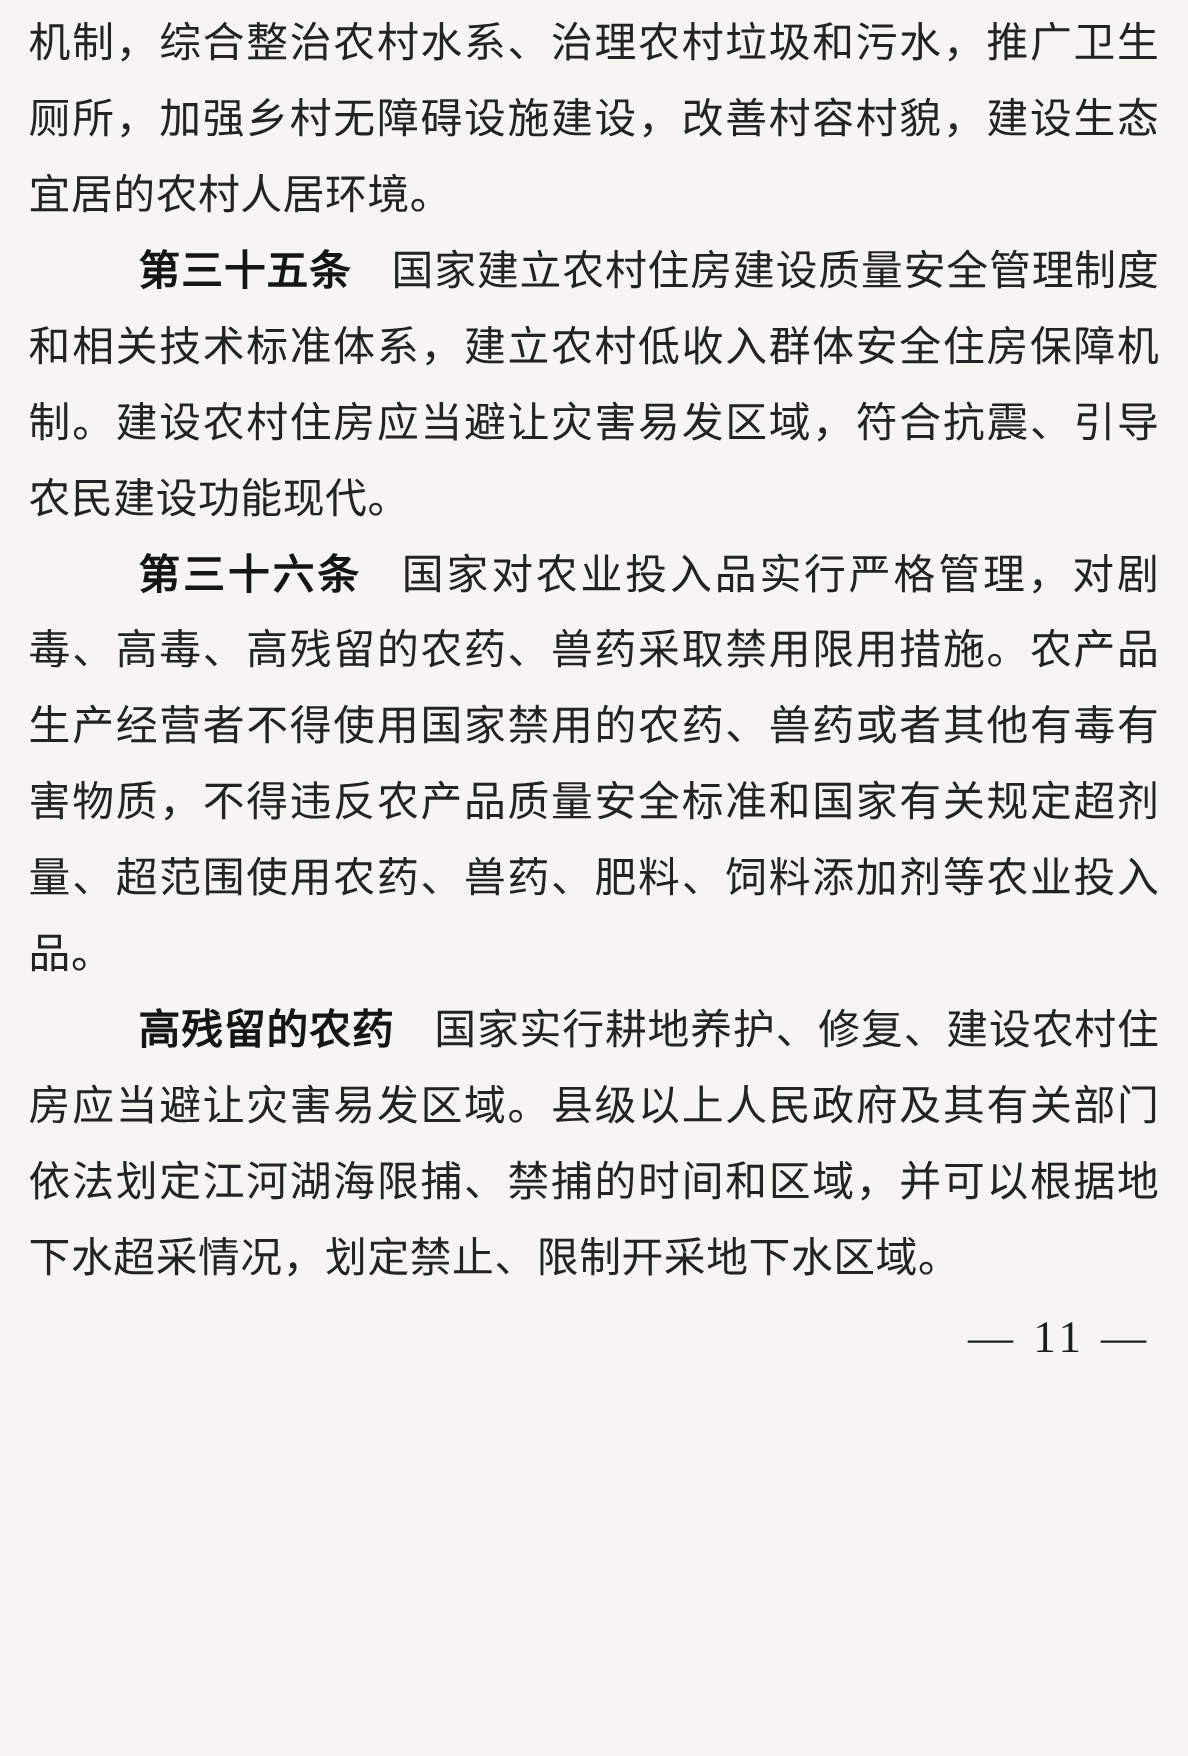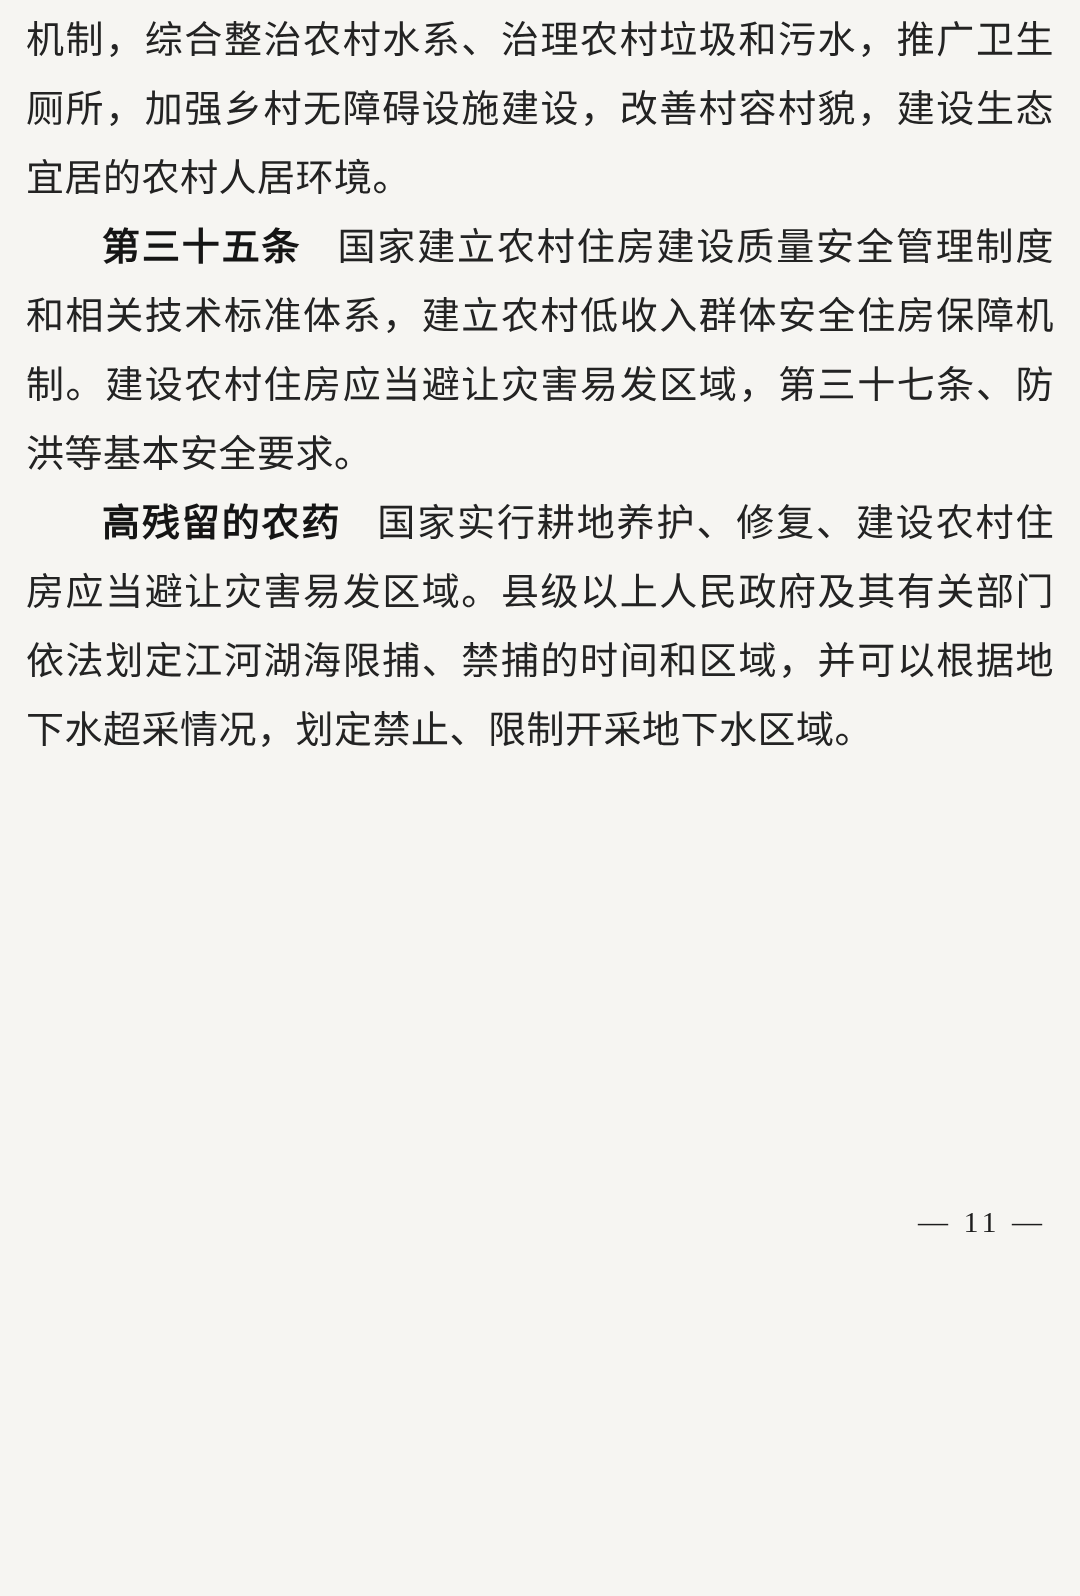--- a/index.html
+++ b/index.html
@@ -32,49 +32,51 @@
     letter-spacing: 0.5px;
   }
   .para.indent {
     text-indent: 76px;
   }
   .article-prefix {
     font-weight: 700;
     font-family: "Liberation Sans", "DejaVu Sans", sans-serif;
     color: #151515;
     margin-right: 36px;
+    margin-left: 24px;
   }
   .article-prefix:empty {
     display: none;
     margin: 0;
   }
   .para-body {
     color: #232323;
   }
   .page-footer {
     position: absolute;
     right: 34px;
     bottom: 22px;
-    font-size: 30px;
+    font-size: 41px;
     letter-spacing: 4px;
     color: #1d1d1d;
     font-family: "Liberation Serif", "DejaVu Serif", serif;
   }
 </style>
 </head>
 <body>
 
 <div class="page">
   <div class="doc-text">
 
     <p class="para"><span class="para-body">机制，综合整治农村水系、治理农村垃圾和污水，推广卫生厕所，加强乡村无障碍设施建设，改善村容村貌，建设生态宜居的农村人居环境。</span></p>
 
-    <p class="para indent"><span class="article-prefix">第三十五条</span><span class="para-body">国家建立农村住房建设质量安全管理制度和相关技术标准体系，建立农村低收入群体安全住房保障机制。建设农村住房应当避让灾害易发区域，第三十七条、防洪等基本安全要求。</span></p>
+    <p class="para indent"><span class="article-prefix">第三十五条</span><span class="para-body">国家建立农村住房建设质量安全管理制度和相关技术标准体系，建立农村低收入群体安全住房保障机制。建设农村住房应当避让灾害易发区域，符合抗震、引导农民建设功能现代。</span></p>
 
 
+    <p class="para indent"><span class="article-prefix">第三十六条</span><span class="para-body">国家对农业投入品实行严格管理，对剧毒、高毒、高残留的农药、兽药采取禁用限用措施。农产品生产经营者不得使用国家禁用的农药、兽药或者其他有毒有害物质，不得违反农产品质量安全标准和国家有关规定超剂量、超范围使用农药、兽药、肥料、饲料添加剂等农业投入品。</span></p>
 
     <p class="para indent"><span class="article-prefix">高残留的农药</span><span class="para-body">国家实行耕地养护、修复、建设农村住房应当避让灾害易发区域。县级以上人民政府及其有关部门依法划定江河湖海限捕、禁捕的时间和区域，并可以根据地下水超采情况，划定禁止、限制开采地下水区域。</span></p>
 
     <p class="para indent"></p>
 
   </div>
 
   <div class="page-footer">— 11 —</div>
 </div>
 

